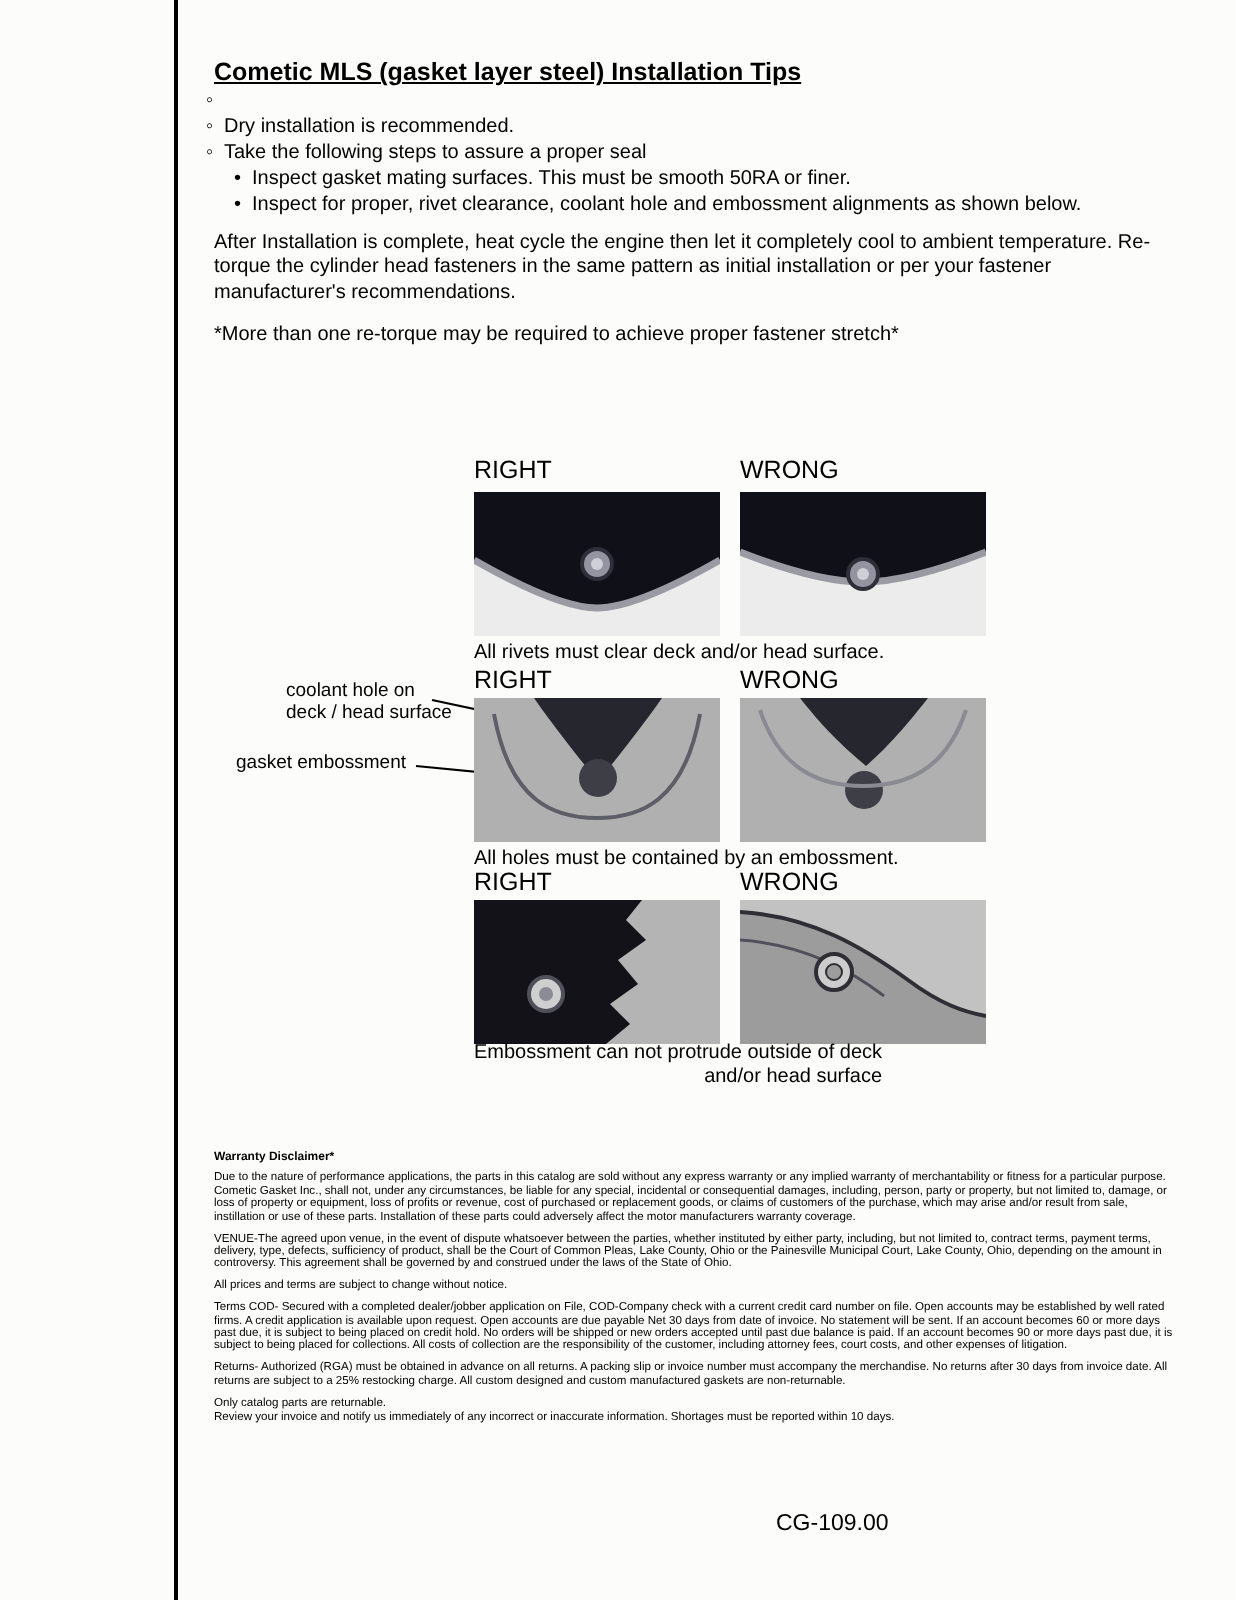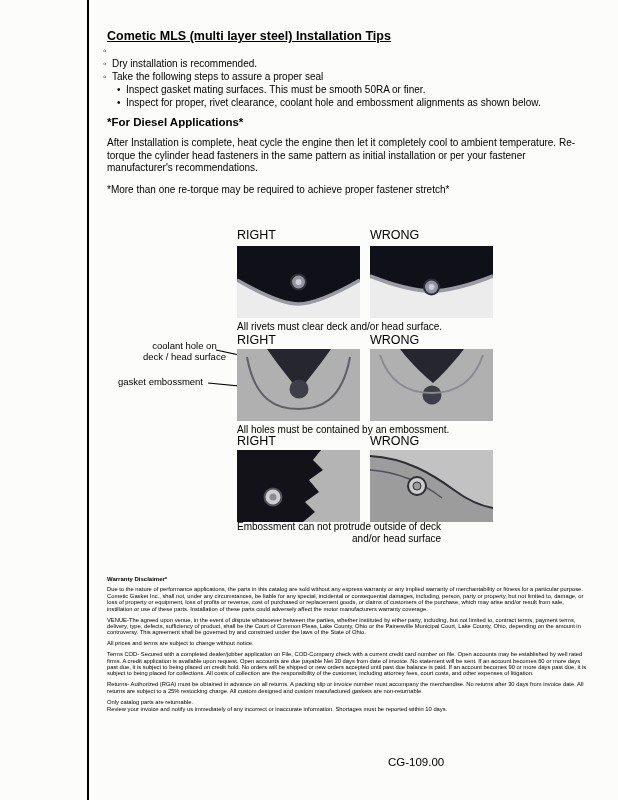--- a/index.html
+++ b/index.html
@@ -25,37 +25,37 @@
 
   .body-text { position:absolute; left:107px; top:116px; width:480px; font-size:10px; line-height:12.4px; }
   .body-text h2 { font-size:11.5px; font-weight:bold; margin:0 0 9px 0; }
   .body-text p { margin:0 0 9px 0; }
   .body-text .note { margin-top:2px; }
 
   .dg-hdr { position:absolute; width:123px; text-align:left; font-size:12.5px; }
   .dg-img { position:absolute; width:123px; height:72px; display:block; }
   .dg-cap { position:absolute; left:237px; font-size:10px; line-height:12px;text-align:right; }
 
-  .lbl { position:absolute; font-size:9.5px; line-height:11px;text-align:center; }
+  .lbl { position:absolute; font-size:9.5px; line-height:11px; }
   .pointers { position:absolute; left:196px; top:345px; width:82px; height:48px; }
 
   .fine { position:absolute; left:107px; top:576px; width:482px; font-size:5.8px; line-height:6.4px; }
   .fine h3 { font-size:6px; margin:0 0 4px 0; font-weight:bold; }
   .fine p { margin:0 0 4.5px 0; }
   .fine .tight { margin:0 0 1px 0; }
 
   .footer { position:absolute; left:388px; top:756px; font-size:11.5px; }
 </style>
 </head>
 <body>
 
 <div class="page">
   <div class="left-rule"></div>
 
-  <h1 class="title">Cometic MLS (multi layer steel) Installation Tips</h1>
+  <h1 class="title">Cometic MLS (gasket layer steel) Installation Tips</h1>
 
   <div class="tips">
     <div class="li">
       <span class="mk">◦</span>
     </div>
     <div class="li">
       <span class="mk">◦</span>
       <span>Dry installation is recommended.</span>
     </div>
     <div class="li">
@@ -66,21 +66,20 @@
       <span class="mk">•</span>
       <span>Inspect gasket mating surfaces.  This must be smooth 50RA or finer.</span>
     </div>
     <div class="li sub">
       <span class="mk">•</span>
       <span>Inspect for proper, rivet clearance, coolant hole and embossment alignments as shown below.</span>
     </div>
   </div>
 
   <div class="body-text">
-    <h2>*For Diesel Applications*</h2>
     <p>After Installation is complete, heat cycle the engine then let it completely cool to ambient temperature. Re-torque the cylinder head fasteners in the same pattern as initial installation or per your fastener manufacturer's recommendations.</p>
     <p class="note">*More than one re-torque may be required to achieve proper fastener stretch*</p>
   </div>
 
   <div class="dg-hdr" style="left:237px; top:228px;">RIGHT</div>
   <div class="dg-hdr" style="left:370px; top:228px;">WRONG</div>
 
   <svg class="dg-img" style="left:237px; top:246px;" viewBox="0 0 123 72">
     <rect width="123" height="72" fill="#101018"></rect>
     <path d="M0,34 C28,50 48,58 61.5,58 C75,58 95,50 123,34 L123,72 L0,72 Z" fill="#ececec"></path>

